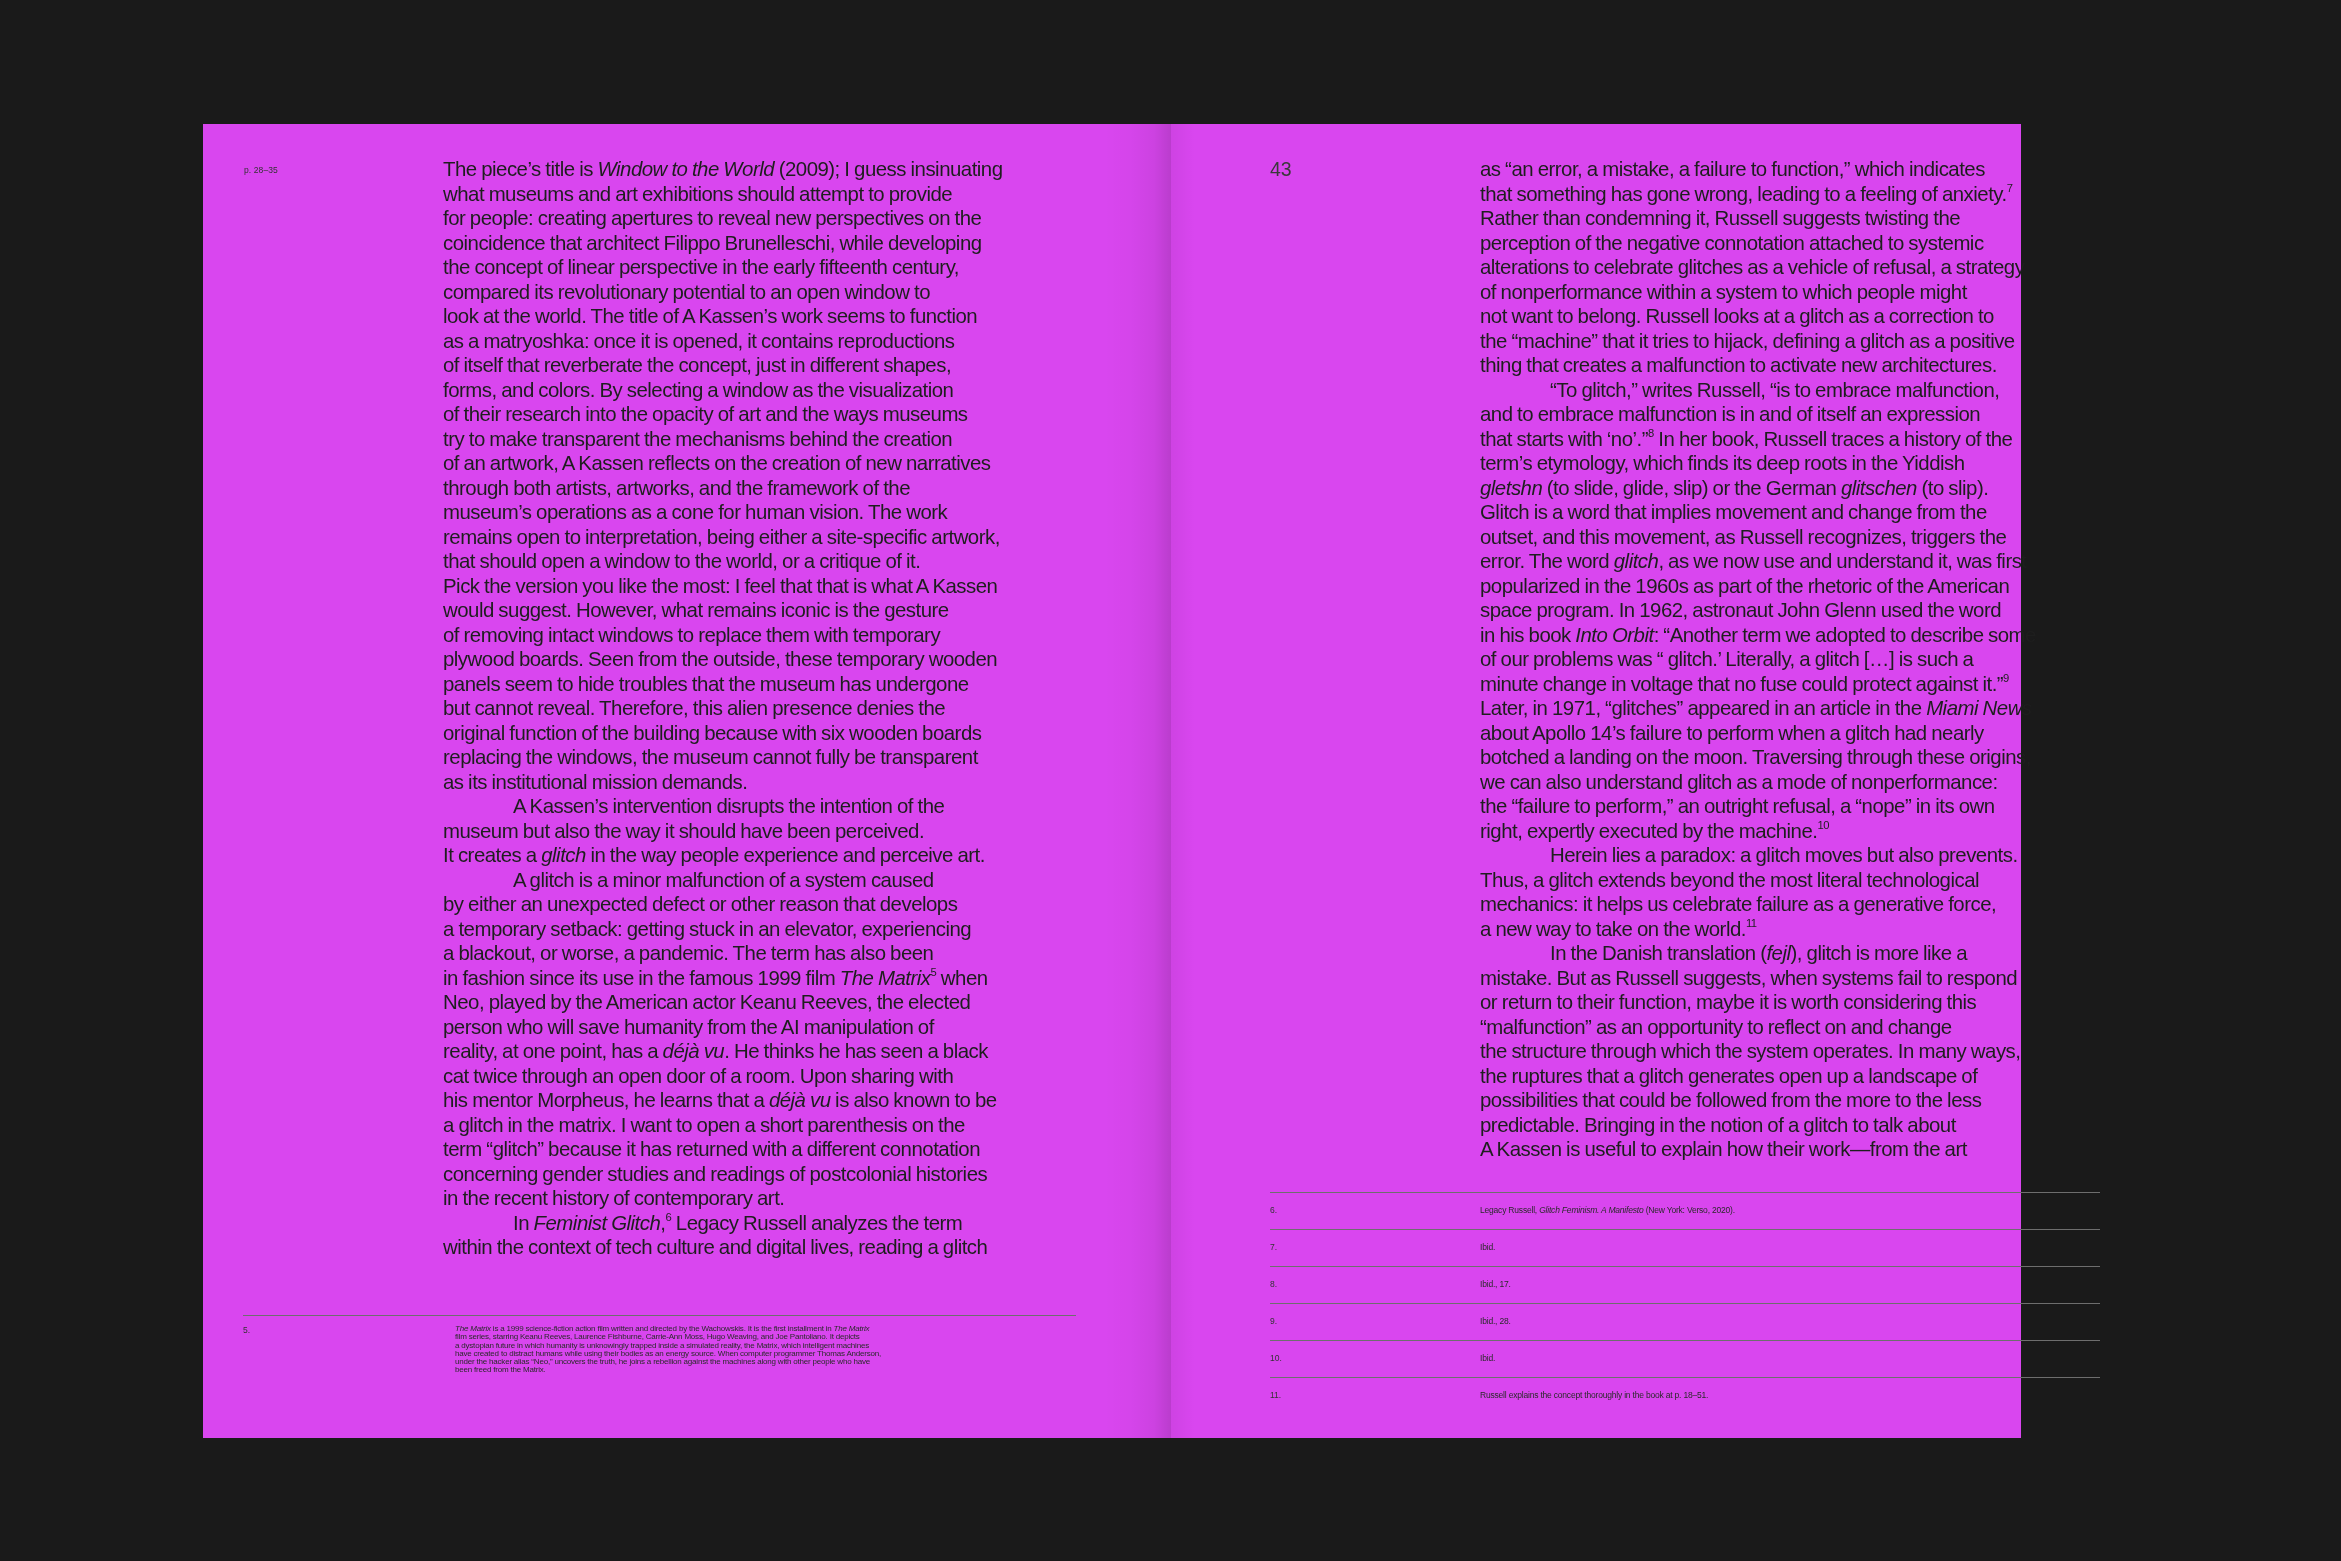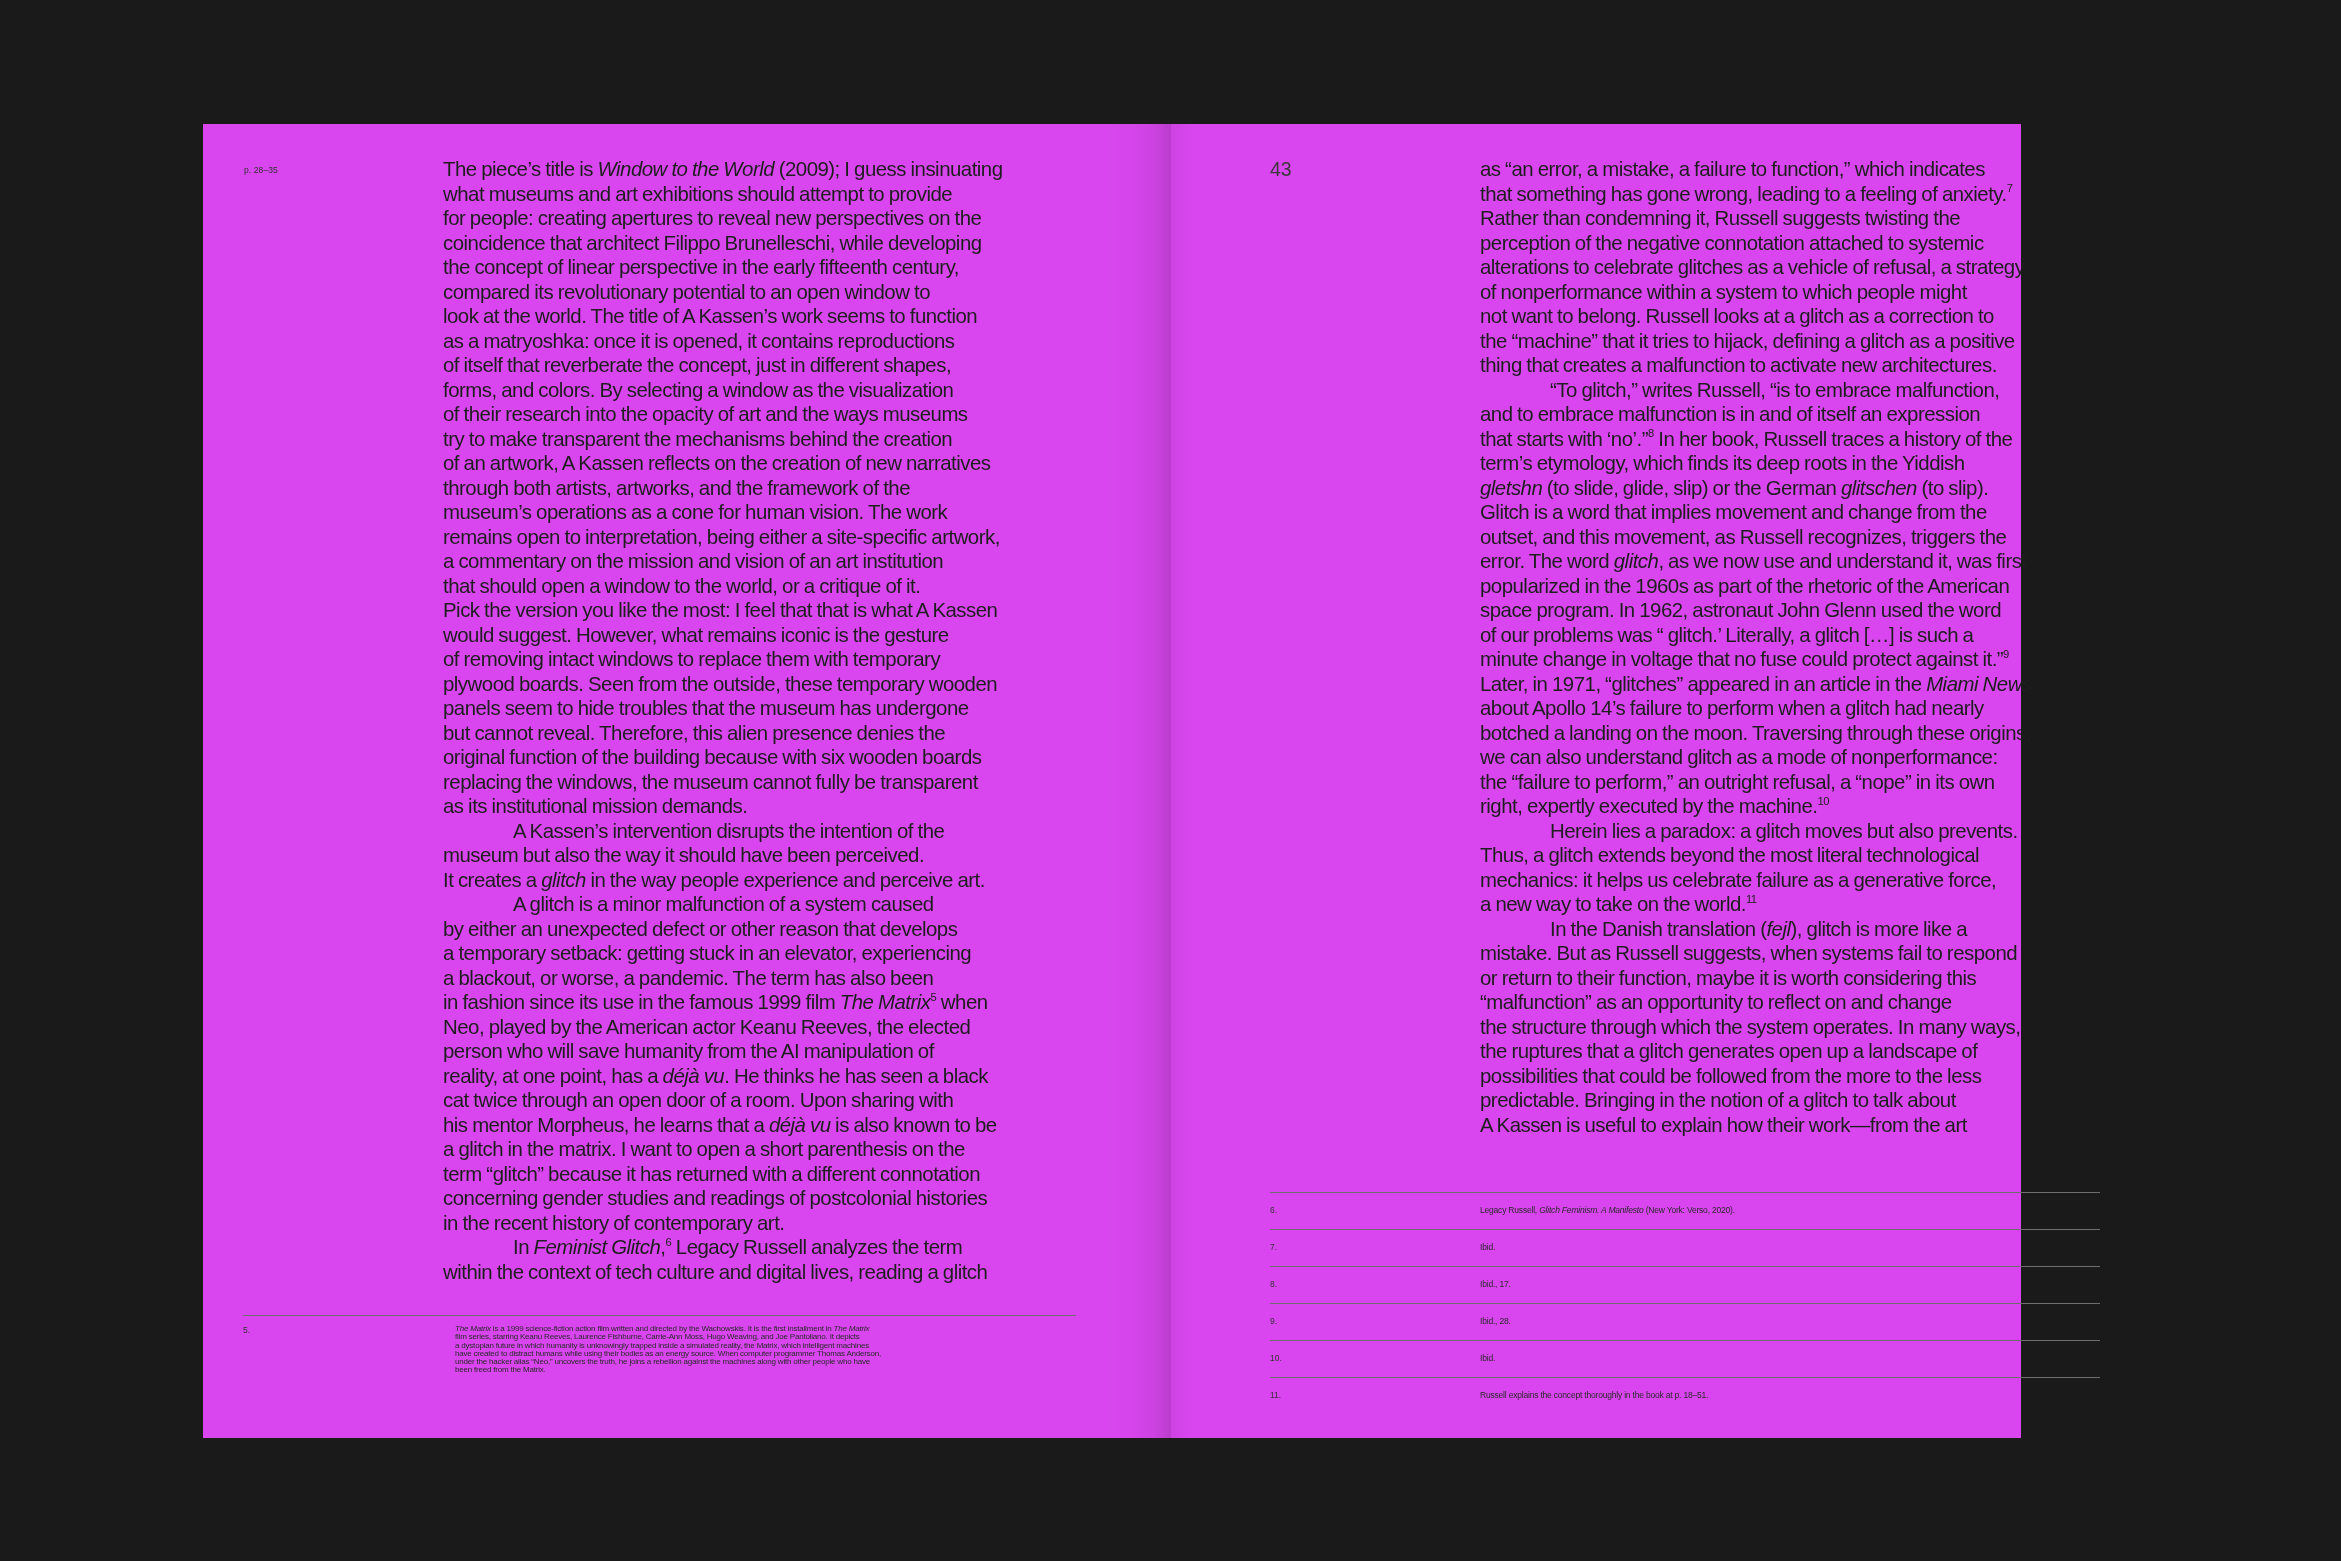--- a/index.html
+++ b/index.html
@@ -99,21 +99,20 @@
         <span class="line">look at the world. The title of A Kassen’s work seems to function</span>
         <span class="line">as a matryoshka: once it is opened, it contains reproductions</span>
         <span class="line">of itself that reverberate the concept, just in different shapes,</span>
         <span class="line">forms, and colors. By selecting a window as the visualization</span>
         <span class="line">of their research into the opacity of art and the ways museums</span>
         <span class="line">try to make transparent the mechanisms behind the creation</span>
         <span class="line">of an artwork, A Kassen reflects on the creation of new narratives</span>
         <span class="line">through both artists, artworks, and the framework of the</span>
         <span class="line">museum’s operations as a cone for human vision. The work</span>
         <span class="line">remains open to interpretation, being either a site-specific artwork,</span>
-        <span class="line">a commentary on the mission and vision of an art institution</span>
         <span class="line">that should open a window to the world, or a critique of it.</span>
         <span class="line">Pick the version you like the most: I feel that that is what A Kassen</span>
         <span class="line">would suggest. However, what remains iconic is the gesture</span>
         <span class="line">of removing intact windows to replace them with temporary</span>
         <span class="line">plywood boards. Seen from the outside, these temporary wooden</span>
         <span class="line">panels seem to hide troubles that the museum has undergone</span>
         <span class="line">but cannot reveal. Therefore, this alien presence denies the</span>
         <span class="line">original function of the building because with six wooden boards</span>
         <span class="line">replacing the windows, the museum cannot fully be transparent</span>
         <span class="line">as its institutional mission demands.</span>
@@ -164,20 +163,21 @@
         <span class="line indent">“To glitch,” writes Russell, “is to embrace malfunction,</span>
         <span class="line">and to embrace malfunction is in and of itself an expression</span>
         <span class="line">that starts with ‘no’.”<sup>8</sup> In her book, Russell traces a history of the</span>
         <span class="line">term’s etymology, which finds its deep roots in the Yiddish</span>
         <span class="line"><em>gletshn</em> (to slide, glide, slip) or the German <em>glitschen</em> (to slip).</span>
         <span class="line">Glitch is a word that implies movement and change from the</span>
         <span class="line">outset, and this movement, as Russell recognizes, triggers the</span>
         <span class="line">error. The word <em>glitch</em>, as we now use and understand it, was first</span>
         <span class="line">popularized in the 1960s as part of the rhetoric of the American</span>
         <span class="line">space program. In 1962, astronaut John Glenn used the word</span>
+        <span class="line">in his book <em>Into Orbit</em>: “Another term we adopted to describe some</span>
         <span class="line">of our problems was “ glitch.’ Literally, a glitch […] is such a</span>
         <span class="line">minute change in voltage that no fuse could protect against it.”<sup>9</sup></span>
         <span class="line">Later, in 1971, “glitches” appeared in an article in the <em>Miami News</em></span>
         <span class="line">about Apollo 14’s failure to perform when a glitch had nearly</span>
         <span class="line">botched a landing on the moon. Traversing through these origins,</span>
         <span class="line">we can also understand glitch as a mode of nonperformance:</span>
         <span class="line">the “failure to perform,” an outright refusal, a “nope” in its own</span>
         <span class="line">right, expertly executed by the machine.<sup>10</sup></span>
         <span class="line indent">Herein lies a paradox: a glitch moves but also prevents.</span>
         <span class="line">Thus, a glitch extends beyond the most literal technological</span>

